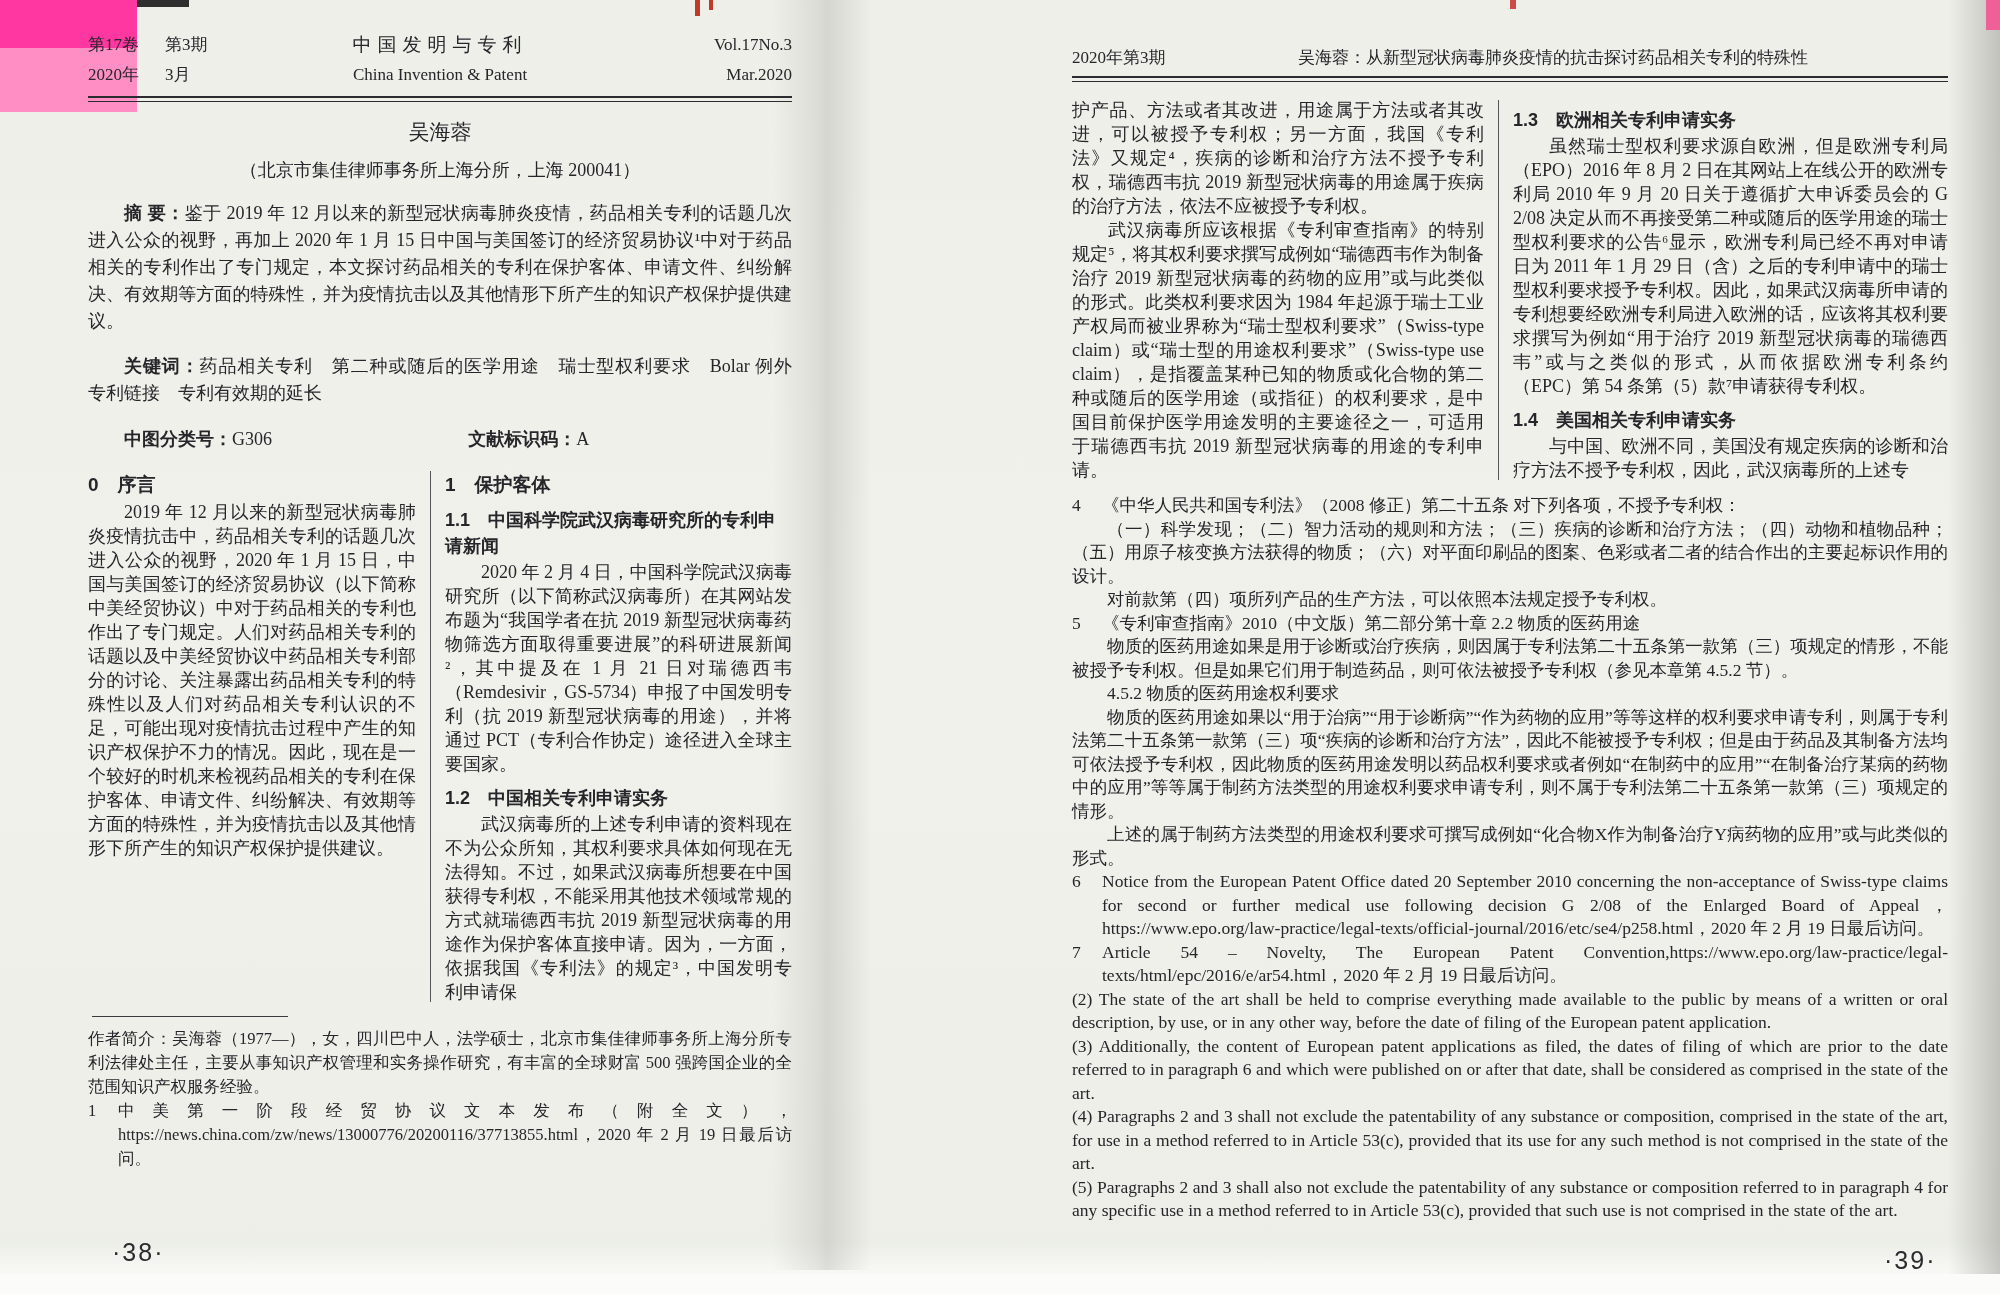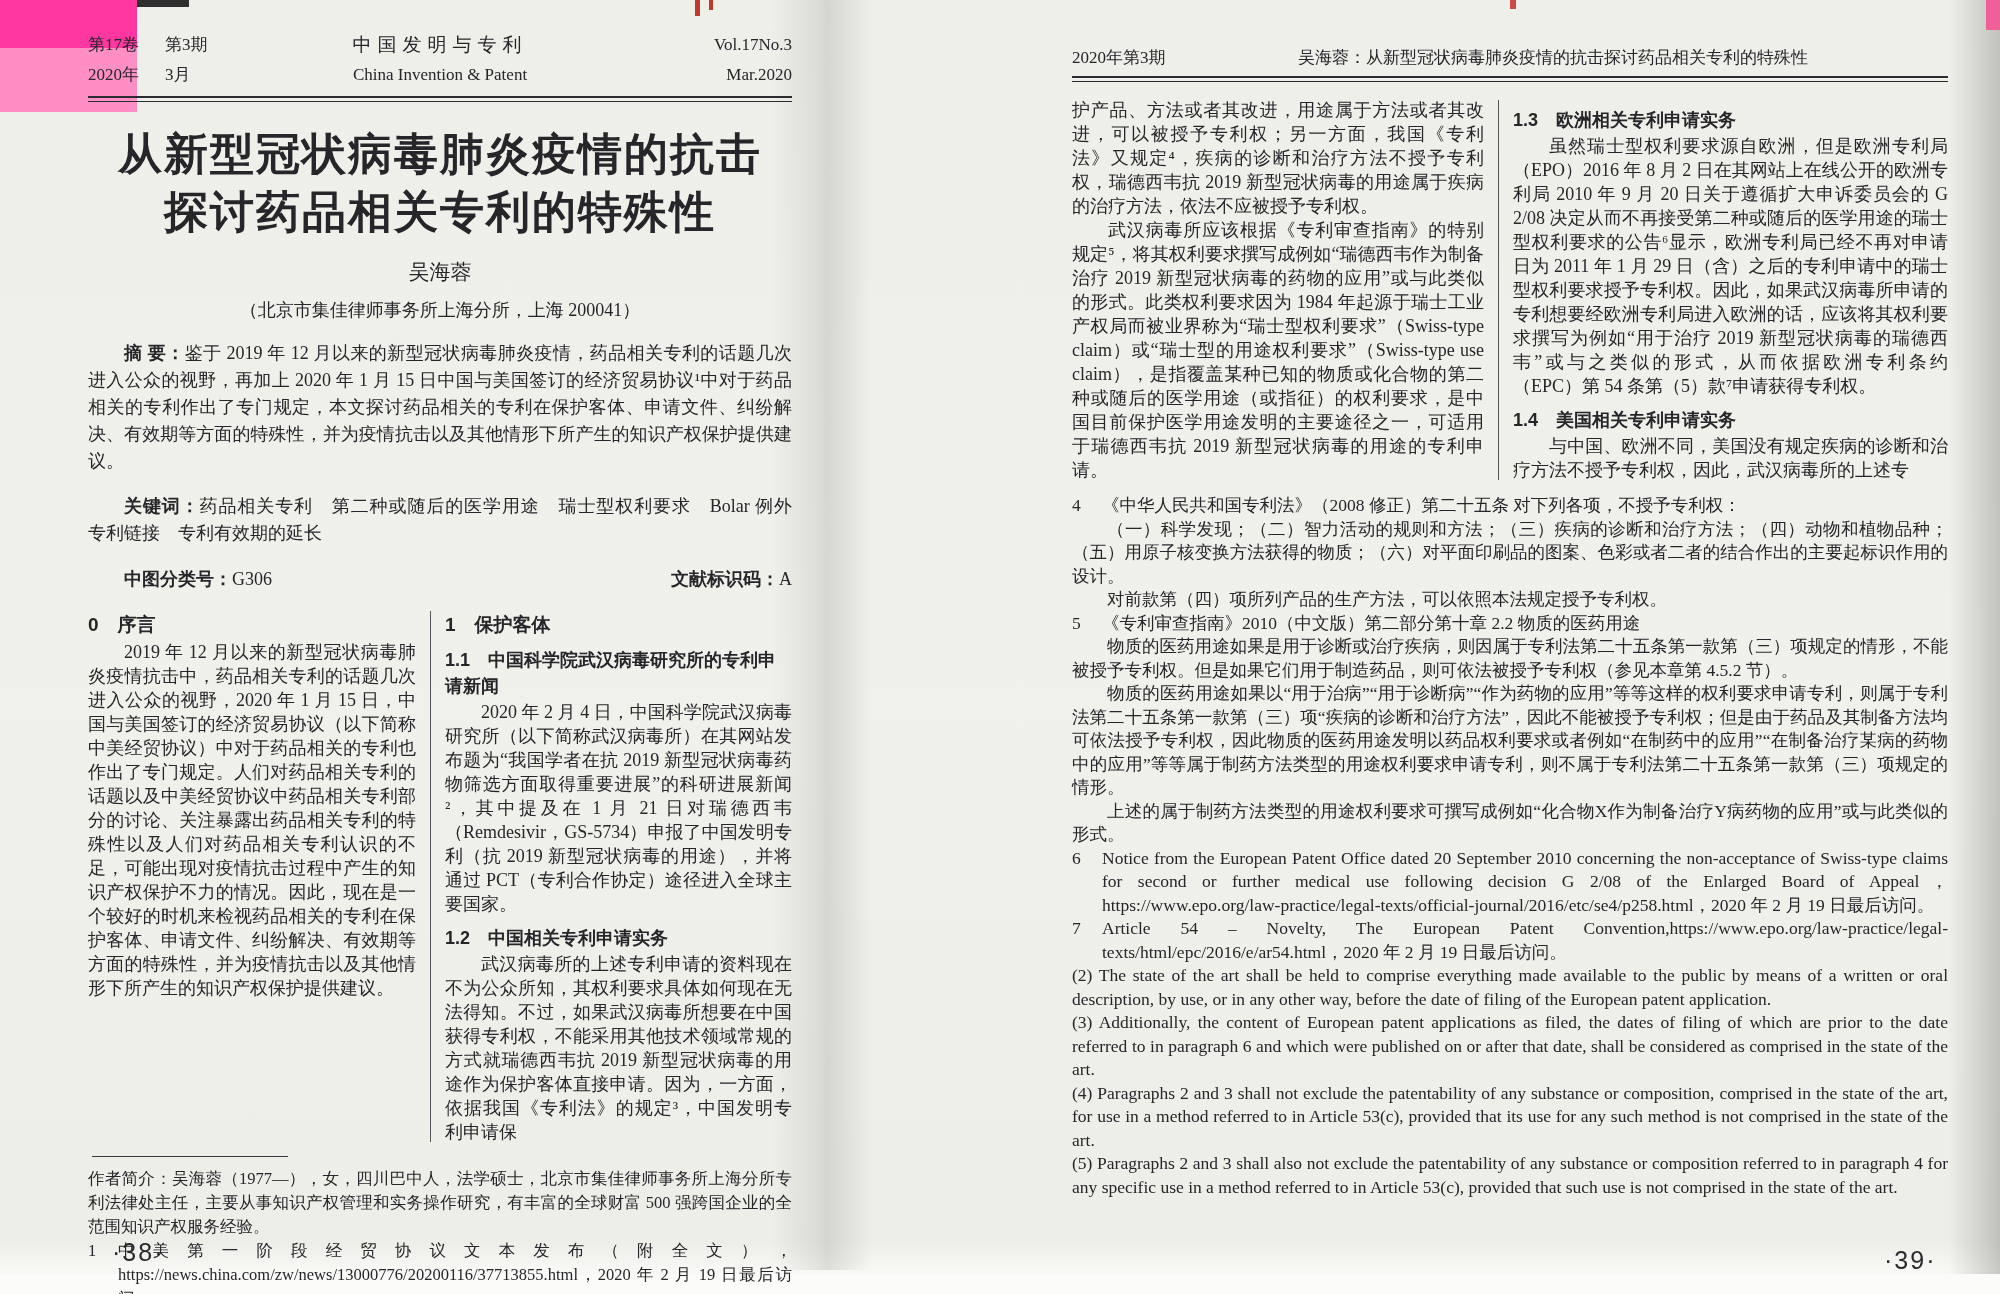--- a/index.html
+++ b/index.html
@@ -35,21 +35,21 @@
   .double-rule{border-top:2px solid #2c2c30;border-bottom:1px solid #2c2c30;height:3px;margin-top:6px;}
   .ph2{display:flex;margin-top:46px;font-size:17px;line-height:24px;}
   .ph2-issue{width:190px;}
   .ph2-title{flex:1;padding-left:36px;}
   
   .title{margin-top:24px;text-align:center;font-size:44px;line-height:58px;font-weight:bold;letter-spacing:2px;}
   .author{margin-top:16px;text-align:center;font-size:21px;}
   .affil{margin-top:12px;text-align:center;font-size:18px;}
   .abstract{margin-top:18px;font-size:18px;line-height:27px;text-align:justify;text-indent:2em;}
   .kw{margin-top:2px;font-size:18px;line-height:27px;text-indent:2em;text-align:justify;}
-  .clc-row{display:flex;font-size:18px;line-height:28px;justify-content:space-between;}
+  .clc-row{display:flex;font-size:18px;line-height:28px;}
   .clc-row .c1{text-indent:2em;width:54%;}
   b.lbl{font-family:"Liberation Sans","DejaVu Sans",sans-serif;font-weight:bold;}
   
   .cols{display:flex;margin-top:16px;}
   .colL1{width:328px;}
   .colR1{flex:1;}
   .colL2{width:412px;}
   .colR2{flex:1;}
   .col-sep{width:1px;background:#55555a;margin:2px 14px 2px 14px;}
   .bodytxt p{margin:0;font-size:18px;line-height:24px;text-align:justify;text-indent:2em;}
@@ -99,24 +99,20 @@
         <div class="cn">中国发明与专利</div>
         <div>China Invention &amp; Patent</div>
       </div>
       <div class="ph-right">
         <div><span>Vol.17</span><span class="sp"></span><span>No.3</span></div>
         <div><span>Mar.</span><span class="sp"></span><span>2020</span></div>
       </div>
     </div>
     <div class="double-rule"></div>
 
-    <div class="title">
-      <div>从新型冠状病毒肺炎疫情的抗击</div>
-      <div>探讨药品相关专利的特殊性</div>
-    </div>
     <div class="author">吴海蓉</div>
     <div class="affil">（北京市集佳律师事务所上海分所，上海  200041）</div>
 
     <p class="abstract"><b class="lbl">摘  要：</b><span>鉴于 2019 年 12 月以来的新型冠状病毒肺炎疫情，药品相关专利的话题几次进入公众的视野，再加上 2020 年 1 月 15 日中国与美国签订的经济贸易协议¹中对于药品相关的专利作出了专门规定，本文探讨药品相关的专利在保护客体、申请文件、纠纷解决、有效期等方面的特殊性，并为疫情抗击以及其他情形下所产生的知识产权保护提供建议。</span></p>
     <p class="kw"><b class="lbl">关键词：</b><span>药品相关专利　第二种或随后的医学用途　瑞士型权利要求　Bolar 例外　专利链接　专利有效期的延长</span></p>
     <div class="clc-row">
       <div class="c1"><b class="lbl">中图分类号：</b><span>G306</span></div>
       <div><b class="lbl">文献标识码：</b><span>A</span></div>
     </div>
 
@@ -180,20 +176,21 @@
       <p class="sub">（一）科学发现；（二）智力活动的规则和方法；（三）疾病的诊断和治疗方法；（四）动物和植物品种；（五）用原子核变换方法获得的物质；（六）对平面印刷品的图案、色彩或者二者的结合作出的主要起标识作用的设计。</p>
       <p class="sub">对前款第（四）项所列产品的生产方法，可以依照本法规定授予专利权。</p>
 
       <div class="fnitem">
         <div class="num">5</div>
         <div class="fnbody">
             <p>《专利审查指南》2010（中文版）第二部分第十章 2.2 物质的医药用途</p>
           </div>
       </div>
       <p class="sub">物质的医药用途如果是用于诊断或治疗疾病，则因属于专利法第二十五条第一款第（三）项规定的情形，不能被授予专利权。但是如果它们用于制造药品，则可依法被授予专利权（参见本章第 4.5.2 节）。</p>
+      <p class="sub">4.5.2 物质的医药用途权利要求</p>
       <p class="sub">物质的医药用途如果以“用于治病”“用于诊断病”“作为药物的应用”等等这样的权利要求申请专利，则属于专利法第二十五条第一款第（三）项“疾病的诊断和治疗方法”，因此不能被授予专利权；但是由于药品及其制备方法均可依法授予专利权，因此物质的医药用途发明以药品权利要求或者例如“在制药中的应用”“在制备治疗某病的药物中的应用”等等属于制药方法类型的用途权利要求申请专利，则不属于专利法第二十五条第一款第（三）项规定的情形。</p>
       <p class="sub">上述的属于制药方法类型的用途权利要求可撰写成例如“化合物X作为制备治疗Y病药物的应用”或与此类似的形式。</p>
 
       <div class="fnitem">
         <div class="num">6</div>
         <div class="fnbody">
             <p>Notice from the European Patent Office dated 20 September 2010 concerning the non-acceptance of Swiss-type claims for second or further medical use following decision G 2/08 of the Enlarged Board of Appeal，https://www.epo.org/law-practice/legal-texts/official-journal/2016/etc/se4/p258.html，2020 年 2 月 19 日最后访问。</p>
           </div>
       </div>
 

